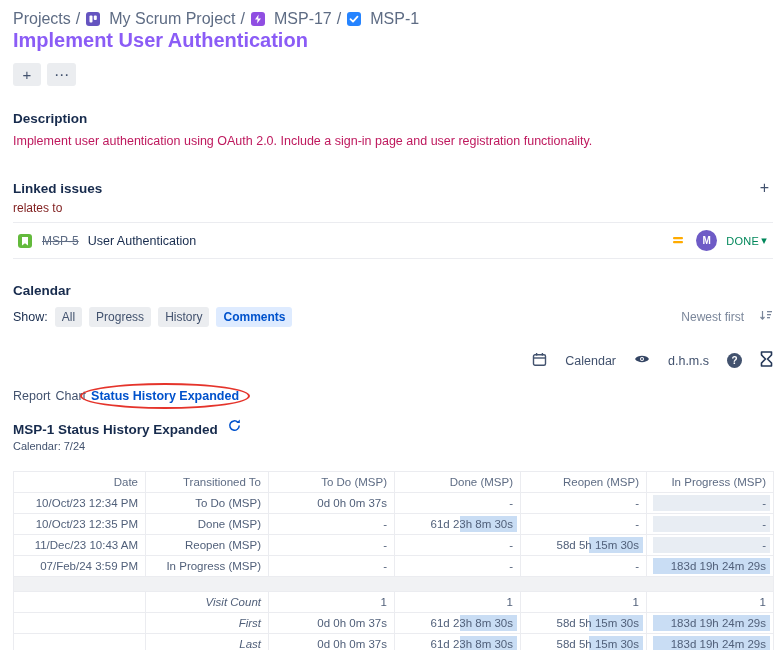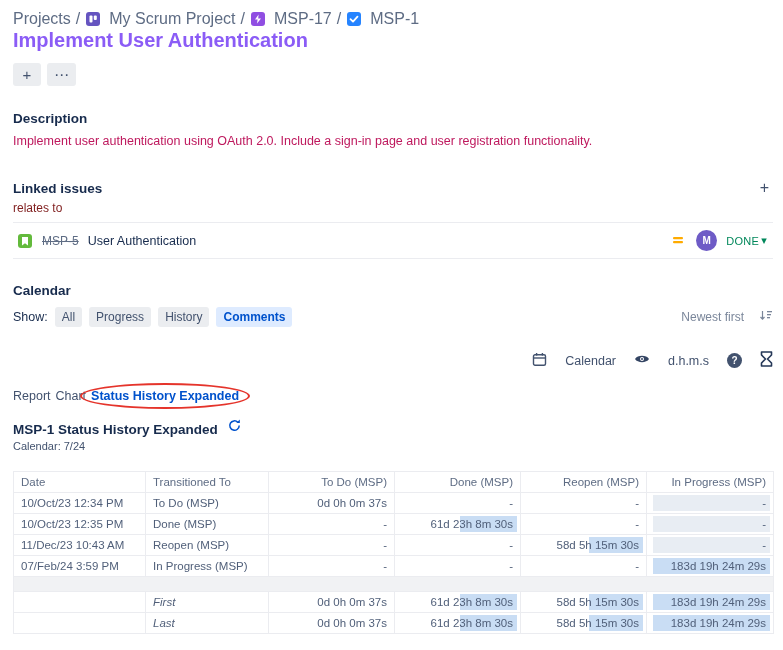--- a/index.html
+++ b/index.html
@@ -76,21 +76,21 @@
 
   .sub-head-row { margin-top: 10px; display: flex; align-items: center; gap: 9px; }
   .sub-head { font-size: 13.5px; font-weight: 700; color: #172b4d; margin-top: 9px; }
   .refresh { cursor: pointer; display: inline-flex; }
   .cal-info { margin-top: 3px; font-size: 11px; color: #42526e; }
 
   
   table { margin-top: 19px; border-collapse: collapse; table-layout: fixed; width: 760px; font-size: 11.5px; color: #505f79; }
   th { font-weight: 500; color: #5e6c84; }
   th, td { border: 1px solid #ebecf0; padding: 3px 7px; height: 21px; position: relative; overflow: hidden; white-space: nowrap; }
-  .al { text-align: left; } .ar { text-align: right; }
+  .al { text-align: right; } .ar { text-align: right; }
   td .bar { position: absolute; right: 3px; top: 2px; bottom: 2px; background: #c9ddf4; }
   td .bar.light { background: #e8edf3; }
   td .ct { position: relative; }
   tr.sep td { background: #f1f2f4; height: 15px; padding: 0; }
   td.lab .ct { font-style: italic; }
 </style>
 </head>
 <body>
 
 <div class="page">
@@ -290,20 +290,28 @@
           <td class="ar"><span class="ct">-</span></td>
           <td class="ar"><span class="ct">-</span></td>
           <td class="ar"><span class="ct">-</span></td>
           <td class="ar"><span class="bar" style="width: 93%;"></span><span class="ct">183d 19h 24m 29s</span></td>
         </tr>
         <tr class="sep">
           <td colspan="6"></td>
         </tr>
         <tr>
           <td class="al"><span class="ct"></span></td>
+          <td class="al lab"><span class="ct">Visit Count</span></td>
+          <td class="ar"><span class="ct">1</span></td>
+          <td class="ar"><span class="ct">1</span></td>
+          <td class="ar"><span class="ct">1</span></td>
+          <td class="ar"><span class="ct">1</span></td>
+        </tr>
+        <tr>
+          <td class="al"><span class="ct"></span></td>
           <td class="al lab"><span class="ct">First</span></td>
           <td class="ar"><span class="ct">0d 0h 0m 37s</span></td>
           <td class="ar"><span class="bar" style="width: 46%;"></span><span class="ct">61d 23h 8m 30s</span></td>
           <td class="ar"><span class="bar" style="width: 43%;"></span><span class="ct">58d 5h 15m 30s</span></td>
           <td class="ar"><span class="bar" style="width: 93%;"></span><span class="ct">183d 19h 24m 29s</span></td>
         </tr>
         <tr>
           <td class="al"><span class="ct"></span></td>
           <td class="al lab"><span class="ct">Last</span></td>
           <td class="ar"><span class="ct">0d 0h 0m 37s</span></td>

